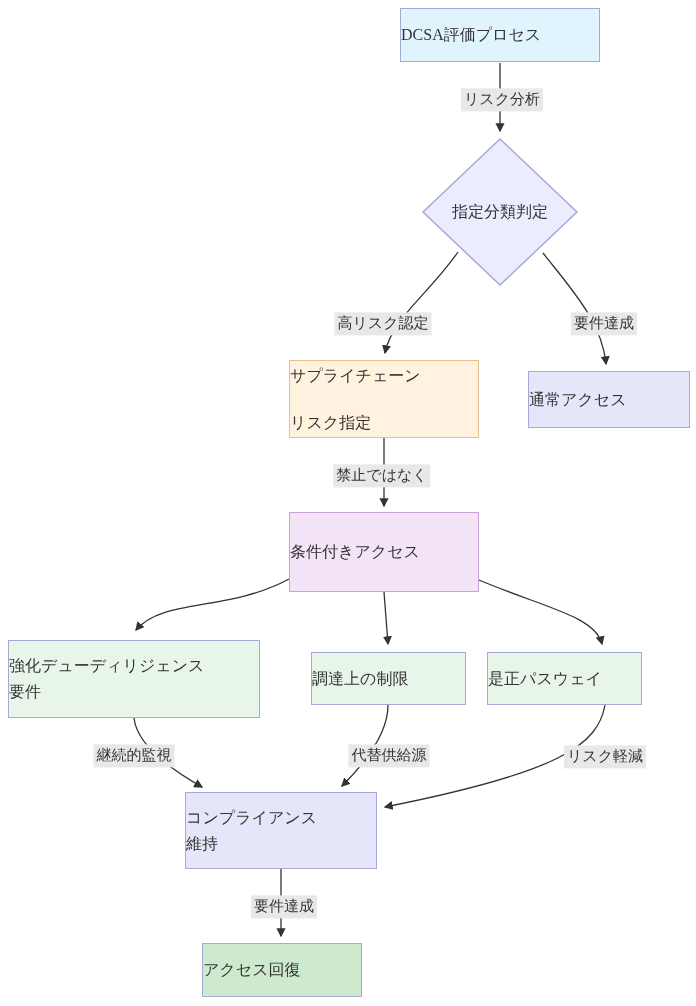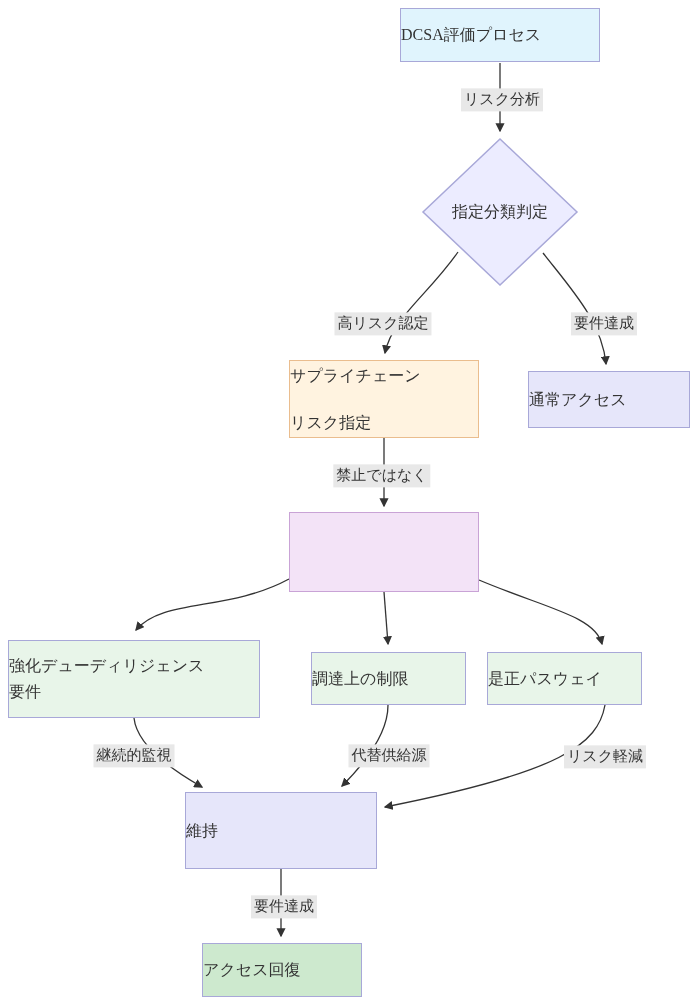--- a/index.html
+++ b/index.html
@@ -67,36 +67,38 @@
 <div class="node orange" style="left:289px;top:360px;width:190px;height:78px">
   <span>サプライチェーン</span>
   <span>リスク指定</span>
 </div>
 
 <div class="node lavender" style="left:528px;top:371px;width:162px;height:57px">
   <span>通常アクセス</span>
 </div>
 
 <div class="node purple" style="left:289px;top:512px;width:190px;height:80px">
+  <span>条件付きアクセス</span>
 </div>
 
 <div class="node green-light" style="left:8px;top:640px;width:252px;height:78px">
   <span>強化デューディリジェンス</span>
   <span>要件</span>
 </div>
 
 <div class="node green-light" style="left:311px;top:652px;width:155px;height:53px">
   <span>調達上の制限</span>
 </div>
 
 <div class="node green-light" style="left:487px;top:652px;width:155px;height:53px">
   <span>是正パスウェイ</span>
 </div>
 
 <div class="node lavender" style="left:185px;top:792px;width:192px;height:77px">
+  <span>コンプライアンス</span>
   <span>維持</span>
 </div>
 
 <div class="node green" style="left:202px;top:943px;width:160px;height:54px">
   <span>アクセス回復</span>
 </div>
 
 <div class="edge-label" style="left:502px;top:100px">リスク分析</div>
 <div class="edge-label" style="left:383px;top:324px">高リスク認定</div>
 <div class="edge-label" style="left:604px;top:324px">要件達成</div>

